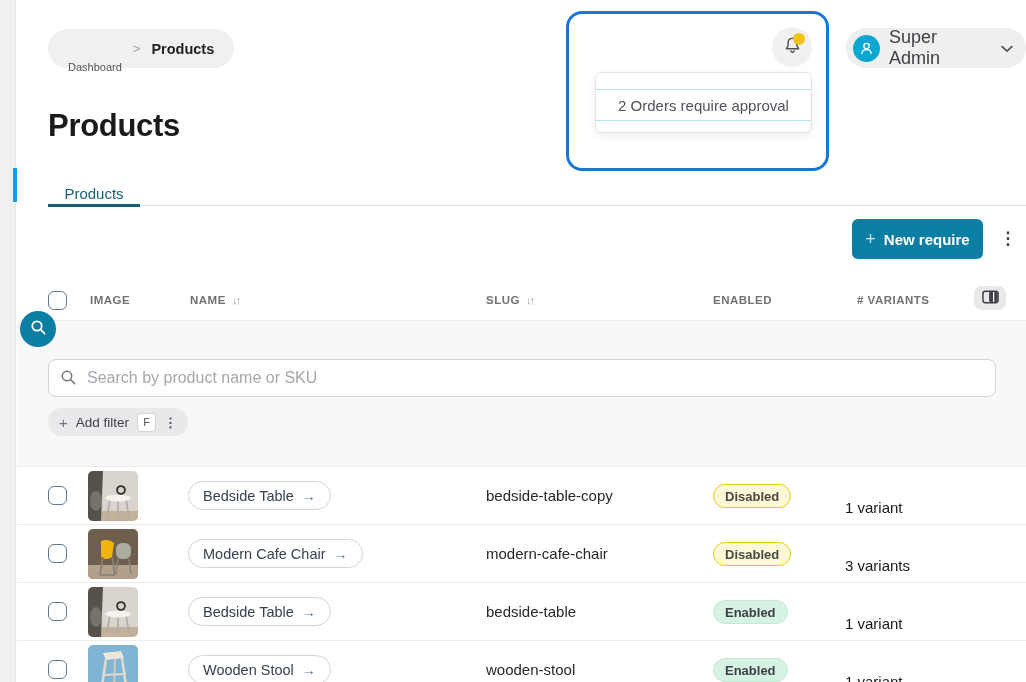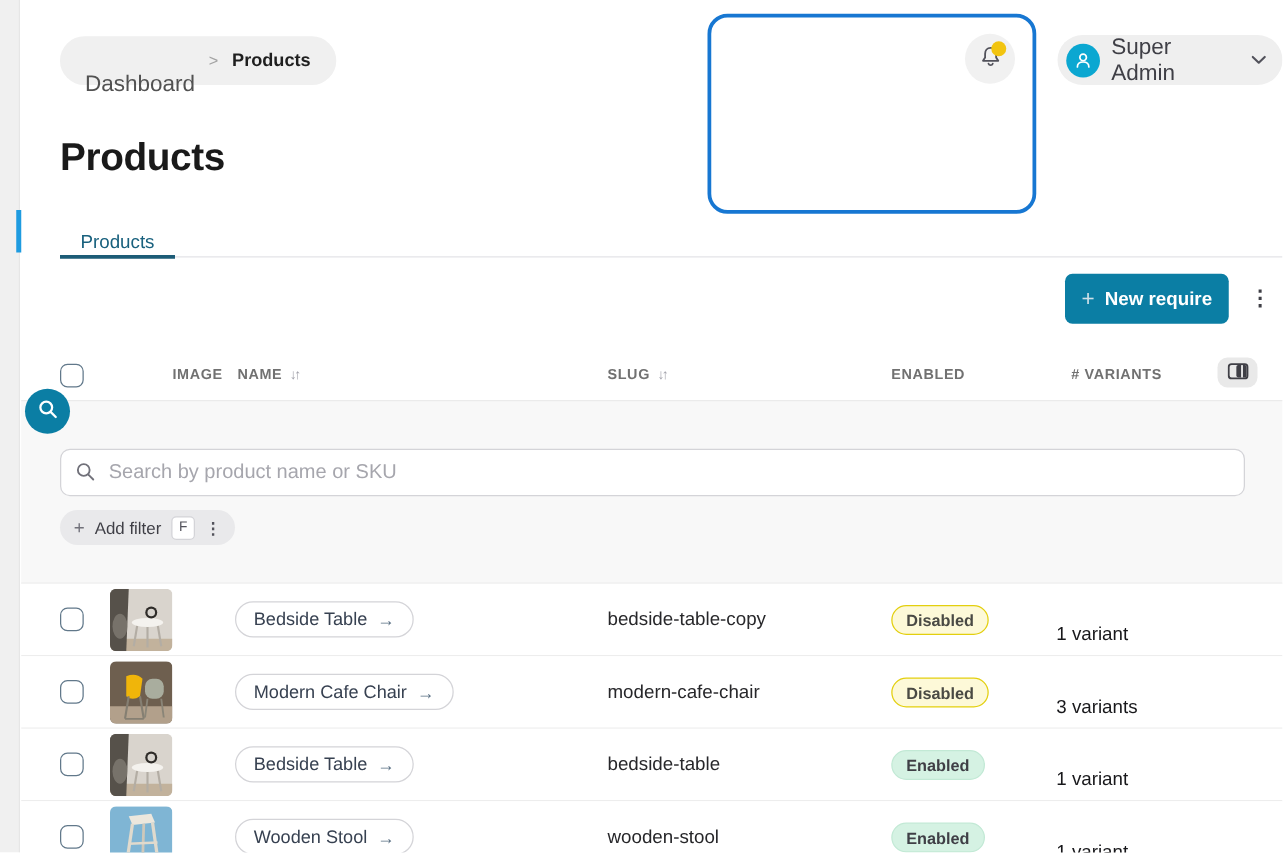--- a/index.html
+++ b/index.html
@@ -7,21 +7,21 @@
     font-family:"Liberation Sans", sans-serif; }
   .screen { position:absolute; inset:0; width:1026px; height:682px; background:#fff; overflow:hidden; }
 
   
   .rail { position:absolute; left:0; top:0; width:16px; height:682px; background:#f0f0f0; border-right:1px solid #e6e6e6; }
   .rail-indicator { position:absolute; left:13px; top:168px; width:4px; height:34px; background:#1e9be0; }
 
   
   .breadcrumb { position:absolute; left:48px; top:29px; height:39px; background:#f0f0f0;
     border-radius:20px; display:inline-flex; align-items:center; padding:0 20px; gap:11px; }
-  .crumb { font-size:18px; color:#525252;margin-top:37px; }
+  .crumb { font-size:11px; color:#525252;margin-top:37px; }
   .crumb-sep { font-size:13px; color:#a3a3a3; }
   .crumb-current { font-size:14.5px; color:#1f1f1f; font-weight:700; }
 
   
   .bell-btn { position:absolute; left:772px; top:27px; width:40px; height:40px; border-radius:50%;
     background:#f1f1f1; border:none; display:flex; align-items:center; justify-content:center; cursor:pointer; }
   .bell-dot { position:absolute; right:7px; top:6px; width:12px; height:12px; border-radius:50%; background:#f2c40f; }
 
   
   .user-pill { position:absolute; left:846px; top:28px; height:40px; background:#efefef; border-radius:20px;
@@ -54,21 +54,21 @@
     display:inline-flex; align-items:center; justify-content:center; gap:8px; font-family:inherit; }
   .new-product-plus { font-size:18px; font-weight:400; color:#cfe0e8; }
   .kebab { position:absolute; left:997px; top:225px; width:22px; height:28px; background:none; border:none;
     font-size:17px; font-weight:700; color:#3f3f46; cursor:pointer; line-height:28px; }
 
   
   .checkbox { width:19px; height:19px; border:1.5px solid #61788a; border-radius:6px; background:#fff; cursor:pointer; }
   .hdr-cb { position:absolute; left:48px; top:291px; }
   .col-label { position:absolute; top:294px; font-size:11.5px; font-weight:700; color:#717171; letter-spacing:0.5px; }
   .sort-glyph { font-size:11px; color:#a1a1aa; font-weight:400; margin-left:6px; letter-spacing:-2px; }
-  .col-image { left:90px;margin-left:48px; } .col-name { left:190px; } .col-slug { left:486px; }
+  .col-image { left:90px; } .col-name { left:190px; } .col-slug { left:486px; }
   .col-enabled { left:713px; } .col-variants { left:845px;margin-left:12px; }
   .col-picker { position:absolute; left:974px; top:286px; width:32px; height:24px; background:#e9e9e9;
     border:none; border-radius:8px; cursor:pointer; display:flex; align-items:center; justify-content:center; }
 
   
   .filter-panel { position:absolute; left:17px; right:0; top:320px; height:147px; background:#f8f8f8;
     border-top:1px solid #ebebeb; border-bottom:1px solid #ebebeb; }
   .search-fab { position:absolute; left:20px; top:311px; width:36px; height:36px; border-radius:50%;
     background:#0b7ea4; border:none; cursor:pointer; display:flex; align-items:center; justify-content:center; z-index:5; }
   .search-wrap { position:absolute; left:48px; top:359px; width:948px; height:38px; }
@@ -132,20 +132,23 @@
       </svg>
     </span>
     <span class="user-name">Super Admin</span>
     <span>
       <svg width="12" height="8" viewBox="0 0 12 8" fill="none" stroke="#52525b" stroke-width="1.7" stroke-linecap="round" stroke-linejoin="round">
         <polyline points="1.2,1.6 6,6.2 10.8,1.6"></polyline>
       </svg>
     </span>
   </div>
 
+  <div class="popup">
+    <div class="popup-item">2 Orders require approval</div>
+  </div>
 
   <div class="highlight-box"></div>
 
   <h1 class="page-title">Products</h1>
 
   <button class="tab tab-products">Products</button>
   <div class="tabs-line"></div>
   <div class="tab-underline"></div>
 
   <button class="new-product-btn">

